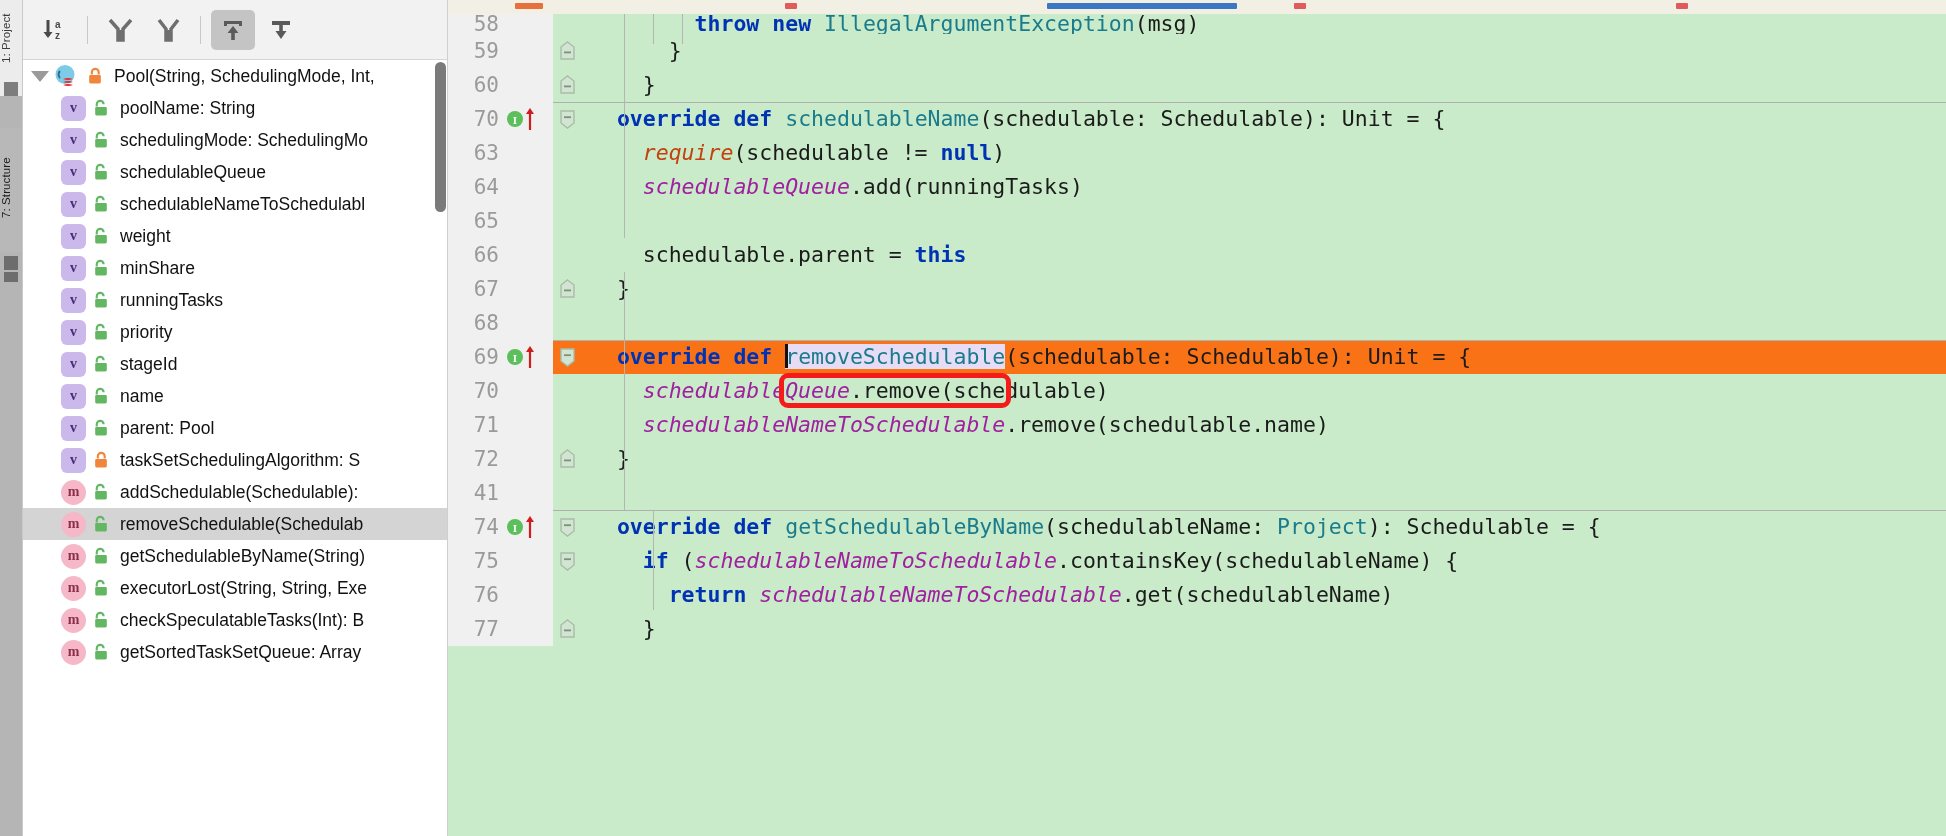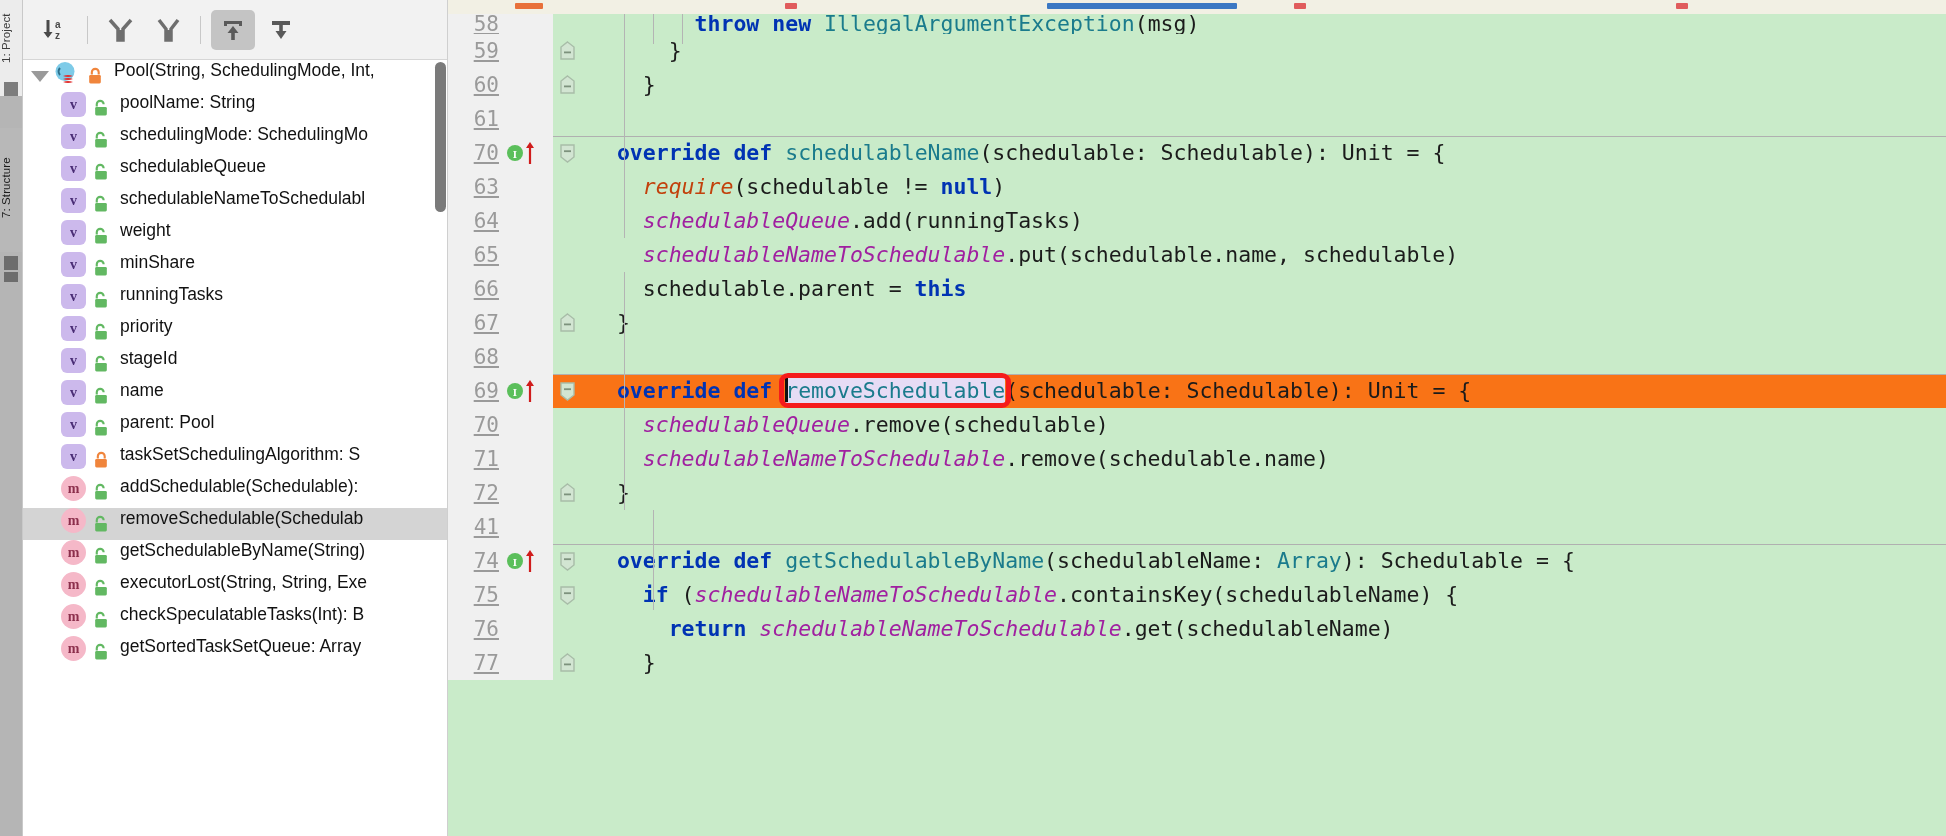--- a/index.html
+++ b/index.html
@@ -30,21 +30,21 @@
   .st-toolbar{height:60px;background:#f2f2f2;border-bottom:1px solid #d6d6d6;
               display:flex;align-items:center;padding-left:10px;gap:4px;
               box-sizing:border-box;}
   .tbtn{width:44px;height:40px;display:flex;align-items:center;justify-content:center;
         border-radius:5px;cursor:pointer;position:relative;}
   .tbtn.active{background:#c4c4c4;}
   .tsep{width:1px;height:28px;background:#c8c8c8;margin:0 6px;}
 
   .tree{position:absolute;top:60px;left:0;right:0;bottom:0;overflow:hidden;
         background:#ffffff;}
-  .trow{height:32px;display:flex;white-space:nowrap;
+  .trow{height:32px;display:flex;align-items:center;white-space:nowrap;
         font-size:17.5px;color:#111;padding-left:4px;box-sizing:border-box;}
   .trow.selected{background:#d4d4d4;}
   .tw{width:26px;display:flex;align-items:center;justify-content:center;flex:0 0 26px;}
   .caret{width:0;height:0;border-left:9px solid transparent;border-right:9px solid transparent;
          border-top:11px solid #9a9a9a;}
   .indent{width:34px;flex:0 0 34px;}
   .badge{width:25px;height:25px;border-radius:6px;display:flex;align-items:center;
          justify-content:center;font-size:14px;font-weight:600;color:#4a2d75;
          background:#ccb9ec;flex:0 0 25px;font-family:"Liberation Serif",serif;}
   .badge.m{border-radius:50%;background:#f5b8c8;color:#8c2f4c;}
@@ -66,21 +66,21 @@
             font-family:"DejaVu Sans Mono","Liberation Mono",monospace;
             font-size:21.5px;line-height:34px;}
   .line{position:relative;height:34px;display:flex;align-items:center;
         background:#c9ebc9;}
   .line.cur{background:#f97316;}
   .line.sepTop::before{content:"";position:absolute;left:100px;right:0;top:0;
         height:1px;background:#b0b0b0;}
   .gutter{width:105px;flex:0 0 105px;height:34px;background:#f0f0f0;
           display:flex;align-items:center;position:relative;}
   .ln{width:52px;text-align:right;color:#9a9a9a;font-size:21px;
-      font-family:"DejaVu Sans Mono",monospace;text-decoration:underline;}
+      font-family:"DejaVu Sans Mono",monospace;}
   .gicons{width:50px;display:flex;align-items:center;padding-left:5px;gap:1px;}
   .fold{width:28px;flex:0 0 28px;display:flex;align-items:center;justify-content:center;}
   .code{padding-left:10px;white-space:pre;color:#1b1b1b;}
 
   .kw{color:#0033b3;font-weight:600;}
   .mth{color:#1a7b8c;}
   .fld{color:#a020a0;font-style:italic;}
   .sfn{color:#c2410c;font-style:italic;}
   .typ{color:#1a7b8c;}
   .pln{color:#1b1b1b;}
@@ -413,28 +413,20 @@
             <span class="gicons"></span>
           </div>
           <span class="fold">
             <svg width="17" height="20" viewBox="0 0 17 20">
               <path d="M8.5 1 L15 6 L15 18 L2 18 L2 6 Z" fill="#d2e5d2" stroke="#a8bda8" stroke-width="1.4"></path>
               <rect x="5" y="10.5" width="7" height="1.8" fill="#7d927d"></rect>
             </svg>
           </span>
           <span class="code"><span class="pln">    }</span></span>
         </div>
-        <div class="line">
-          <div class="gutter">
-            <span class="ln">61</span>
-            <span class="gicons"></span>
-          </div>
-          <span class="fold"></span>
-          <span class="code"></span>
-        </div>
         <div class="line sepTop">
           <div class="gutter">
             <span class="ln">70</span>
             <span class="gicons">
               <svg width="42" height="26" viewBox="0 0 42 26">
                 <circle cx="11" cy="13" r="8" fill="#5bbf5b"></circle>
                 <text x="11" y="17.5" text-anchor="middle" font-size="11" font-weight="bold" font-family="Liberation Serif, serif" fill="#ffffff">I</text>
                 <path d="M26 24 L26 5" stroke="#d01c1c" stroke-width="2.2"></path>
                 <path d="M22 8 L26 2 L30 8 Z" fill="#d01c1c"></path>
               </svg>
@@ -463,21 +455,20 @@
           </div>
           <span class="fold"></span>
           <span class="code"><span class="pln">    </span><span class="fld">schedulableQueue</span><span class="pln">.add(runningTasks)</span></span>
         </div>
         <div class="line">
           <div class="gutter">
             <span class="ln">65</span>
             <span class="gicons"></span>
           </div>
           <span class="fold"></span>
-          <span class="code"><span class="pln">    </span><span class="fld">schedulableNameToSchedulable</span><span class="pln">.put(schedulable.name, schedulable)</span></span>
         </div>
         <div class="line">
           <div class="gutter">
             <span class="ln">66</span>
             <span class="gicons"></span>
           </div>
           <span class="fold"></span>
           <span class="code"><span class="pln">    schedulable.parent = </span><span class="kw">this</span></span>
         </div>
         <div class="line">
@@ -569,21 +560,21 @@
                 <path d="M22 8 L26 2 L30 8 Z" fill="#d01c1c"></path>
               </svg>
             </span>
           </div>
           <span class="fold">
             <svg width="17" height="20" viewBox="0 0 17 20">
               <path d="M2 2 L15 2 L15 14 L8.5 19 L2 14 Z" fill="#d2e5d2" stroke="#a8bda8" stroke-width="1.4"></path>
               <rect x="5" y="7.3" width="7" height="1.8" fill="#7d927d"></rect>
             </svg>
           </span>
-          <span class="code"><span class="pln">  </span><span class="kw">override</span><span class="pln"> </span><span class="kw">def</span><span class="pln"> </span><span class="mth">getSchedulableByName</span><span class="pln">(schedulableName: </span><span class="typ">Array</span><span class="pln">): Schedulable = {</span></span>
+          <span class="code"><span class="pln">  </span><span class="kw">override</span><span class="pln"> </span><span class="kw">def</span><span class="pln"> </span><span class="mth">getSchedulableByName</span><span class="pln">(schedulableName: </span><span class="typ">Project</span><span class="pln">): Schedulable = {</span></span>
         </div>
         <div class="line">
           <div class="gutter">
             <span class="ln">75</span>
             <span class="gicons"></span>
           </div>
           <span class="fold">
             <svg width="17" height="20" viewBox="0 0 17 20">
               <path d="M2 2 L15 2 L15 14 L8.5 19 L2 14 Z" fill="#d2e5d2" stroke="#a8bda8" stroke-width="1.4"></path>
               <rect x="5" y="7.3" width="7" height="1.8" fill="#7d927d"></rect>

